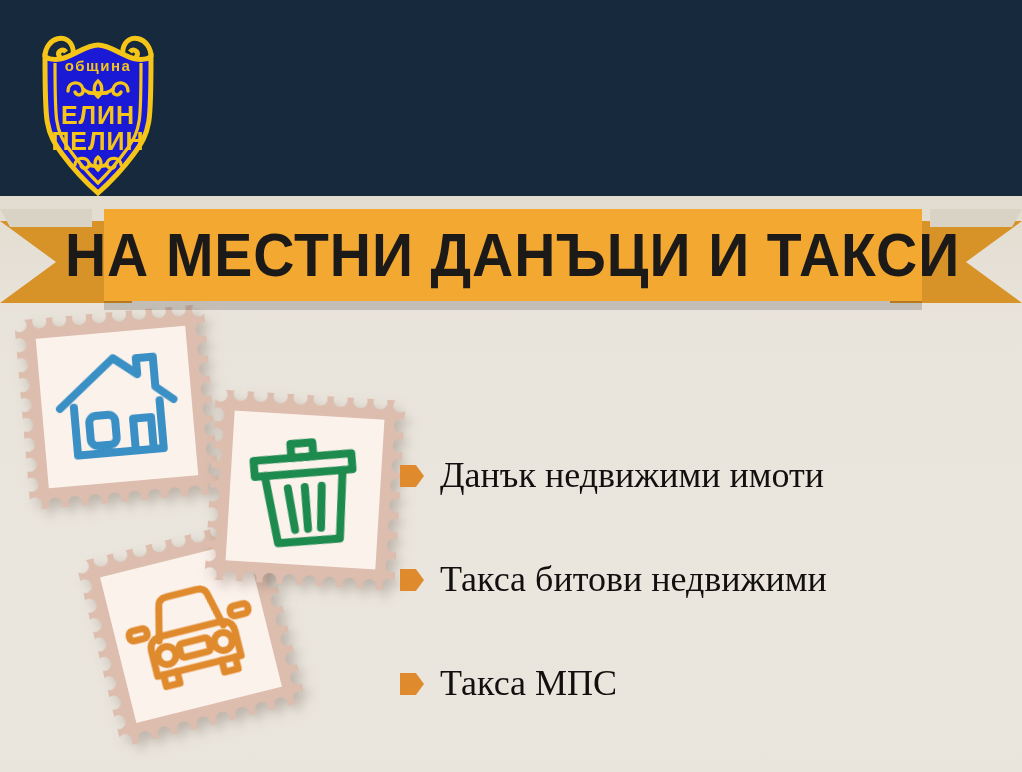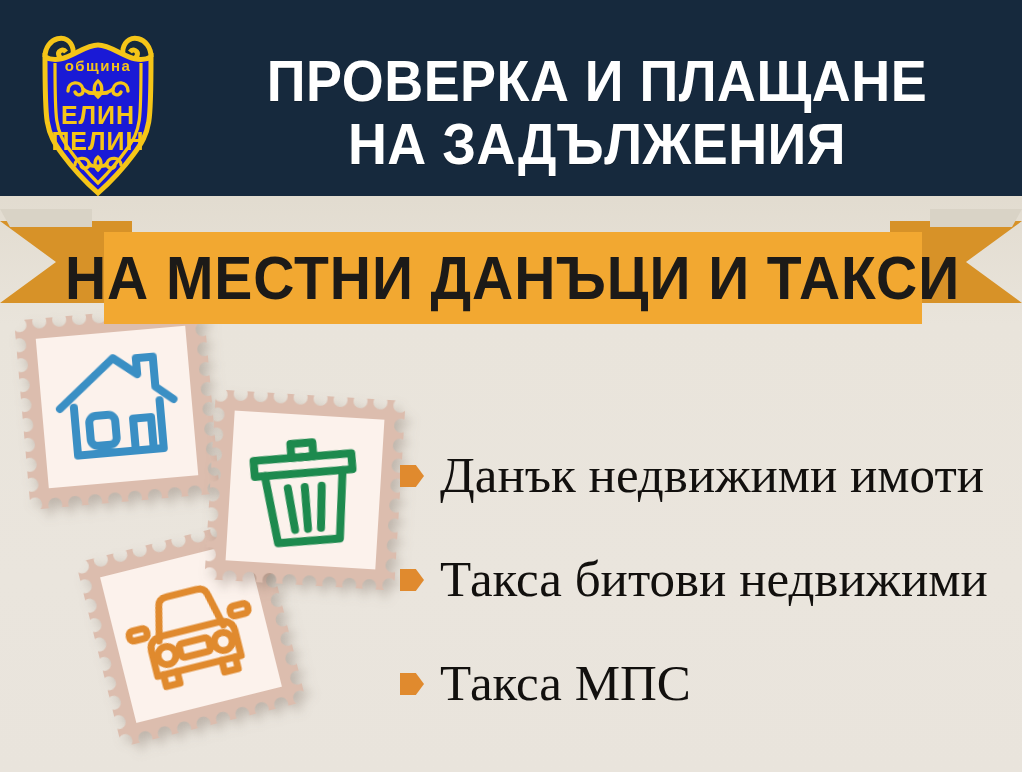--- a/index.html
+++ b/index.html
@@ -93,21 +93,20 @@
   }
   .ribbon-band {
     position: absolute;
     left: 104px; top: 10px;
     width: 818px;
     height: 92px;
     background: #f2a831;
     display: flex;
     align-items: center;
     justify-content: center;
-    margin-top: 23px;
   }
   .ribbon-text {
     color: #1c1a18;
     font-weight: bold;
     font-size: 62px;
     line-height: 1;
     letter-spacing: 1px;
     transform: scaleX(0.92);
     white-space: nowrap;
   }
@@ -142,21 +141,21 @@
   .bullet-marker {
     flex: 0 0 24px;
     width: 18px;
     height: 22px;
     margin-right: 16px;
     background: #e08a2e;
     clip-path: polygon(0 0, 66% 0, 100% 50%, 66% 100%, 0 100%);
   }
   .bullet-label {
     font-family: "Liberation Serif", "DejaVu Serif", serif;
-    font-size: 51px;
+    font-size: 36px;
     color: #12100e;
     line-height: 1.05;
     white-space: nowrap;
   }
 </style>
 </head>
 <body>
 
 <div id="poster">
 
@@ -185,24 +184,20 @@
           <g fill="none" stroke="#f5c518" stroke-width="3.2" stroke-linecap="round">
             <path d="M52 142 C52 134, 64 133, 66 140 C67 145, 60 147, 58 143"></path>
             <path d="M98 142 C98 134, 86 133, 84 140 C83 145, 90 147, 92 143"></path>
             <path d="M66 140 C70 145, 80 145, 84 140"></path>
             <path d="M75 134 C71 137, 71 143, 75 147 C79 143, 79 137, 75 134 Z"></path>
             <path d="M68 143 L82 143"></path>
           </g>
         </svg>
       </div>
 
-      <div class="title-block">
-        <span class="title-line">ПРОВЕРКА И ПЛАЩАНЕ</span>
-        <span class="title-line second">НА ЗАДЪЛЖЕНИЯ</span>
-      </div>
 
     </div>
   </div>
 
   <div class="ribbon">
     <div class="ribbon-tail left"></div>
     <div class="ribbon-tail right"></div>
     <div class="ribbon-notch left"></div>
     <div class="ribbon-notch right"></div>
     <div class="ribbon-shadow"></div>

